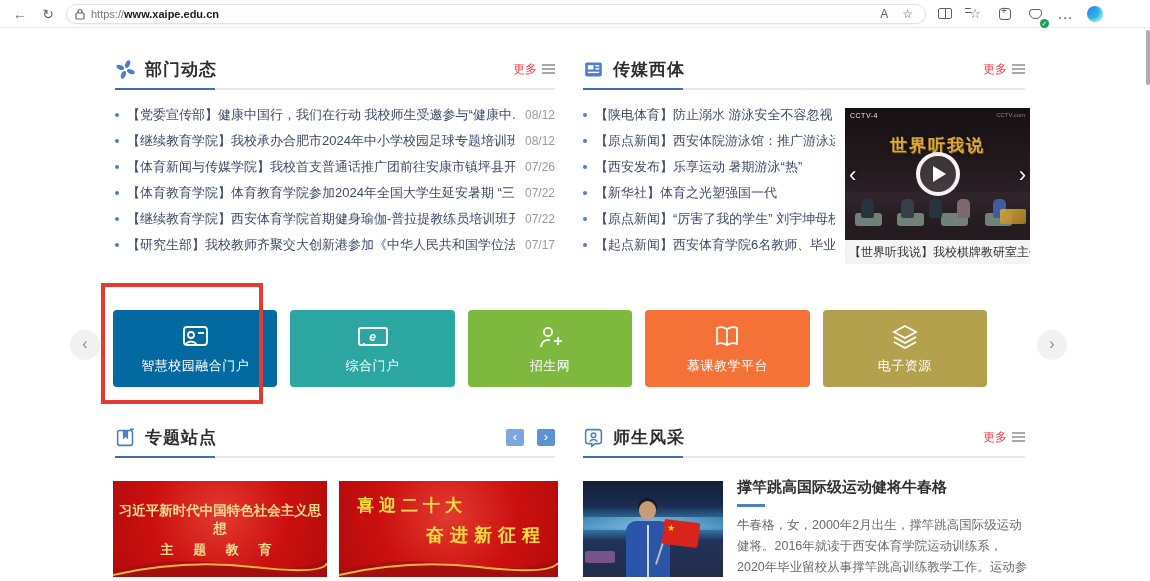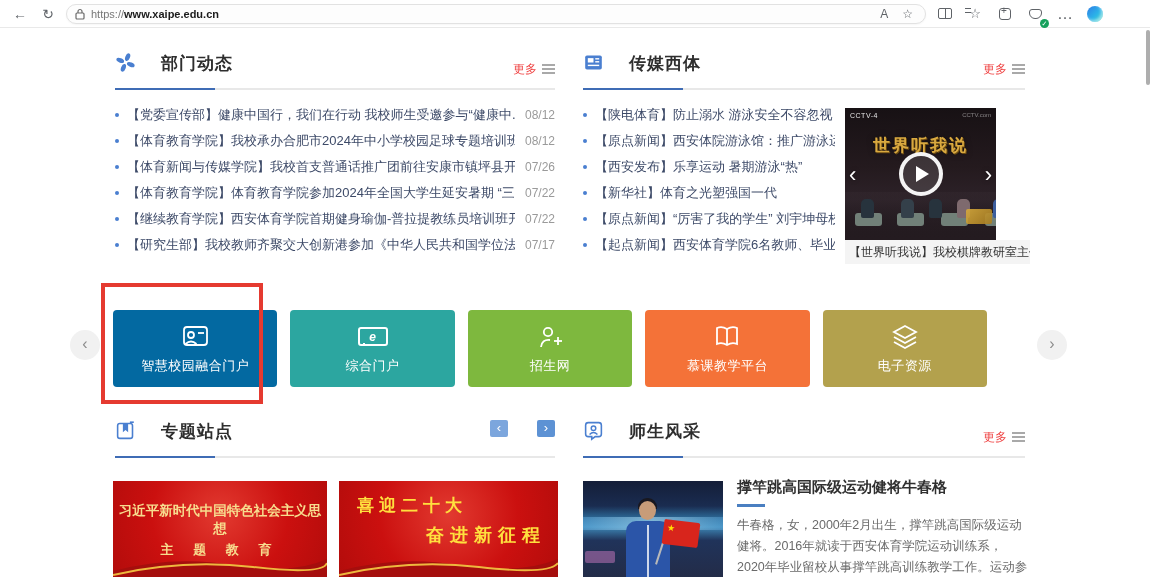--- a/index.html
+++ b/index.html
@@ -31,39 +31,39 @@
   .fav-star { font-size:13px; color:#5f6368; }
   .fav-lines { position:absolute; left:1px; top:5px; width:6px; height:1.4px; background:#5f6368; box-shadow:0 4px 0 #5f6368; }
   .collections { width:12px; height:12px; border:1.4px solid #5f6368; border-radius:3px; position:relative; }
   .collections::before { content:"+"; position:absolute; left:1px; top:-4px; font-size:10px; color:#5f6368; }
   .essentials { width:13px; height:10px; border:1.4px solid #5f6368; border-radius:3px 3px 6px 6px; position:relative; }
   .ess-badge { position:absolute; right:-3px; bottom:-3px; width:9px; height:9px; border-radius:50%; background:#16a05c; color:#fff; font-size:7px; line-height:9px; text-align:center; }
   .copilot-ball { width:16px; height:16px; border-radius:50%; background:linear-gradient(135deg,#2f7ce6 0%,#2bb3e8 55%,#35d3c0 100%); box-shadow:inset -2px -2px 3px rgba(255,255,255,.5); }
   .scroll-thumb { position:absolute; right:0; top:30px; width:4px; height:55px; background:#aeaeae; border-radius:2px; }
 
   
-  .sec-head { position:absolute; height:34px; display:flex; gap:25px; }
+  .sec-head { position:absolute; height:34px; display:flex; align-items:center; gap:9px; }
   .sec-title { font-size:17px; font-weight:bold; color:#2e2e2e; letter-spacing:1px; }
   .sec-spacer { flex:1; }
   .more-wrap { display:flex; align-items:center; gap:5px; cursor:pointer; }
   .more-label { font-size:12px; color:#ef4444; }
   .ham { width:13px; height:2px; background:#a9a9a9; box-shadow:0 4px 0 #a9a9a9, 0 -4px 0 #a9a9a9; }
   .sec-line { position:absolute; height:2px; background:#e8e8e8; }
   .sec-line::before { content:""; position:absolute; left:0; top:0; width:100px; height:2px; background:#3f6cb5; }
   .head-ico { width:21px; height:21px; flex:0 0 auto; }
 
   
   .news-row { position:absolute; width:440px; height:26px; display:flex; align-items:center; cursor:pointer; }
   .bullet { width:4px; height:4px; border-radius:50%; background:#4a7fd0; margin-right:8px; flex:0 0 auto; }
   .news-text { font-size:13px; color:#3d4a68; white-space:nowrap; overflow:hidden; flex:1; }
   .news-date { font-size:12px; color:#9a9a9a; margin-left:10px; flex:0 0 auto; }
   .news-row.short { width:252px; }
 
   
-  .video { position:absolute; left:845px; top:108px; width:151px; height:132px; overflow:hidden; cursor:pointer;
+  .video { position:absolute; left:845px; top:108px; width:185px; height:132px; overflow:hidden; cursor:pointer;
     background:linear-gradient(180deg,#171114 0%,#241a1e 45%,#2d2229 70%,#191316 100%); }
   .vid-channel { position:absolute; left:5px; top:4px; font-size:7px; color:#e5e5e5; letter-spacing:.5px; }
   .vid-site { position:absolute; right:5px; top:4px; font-size:6px; color:rgba(255,255,255,.45); }
   .vid-logo { position:absolute; left:0; right:0; top:26px; text-align:center; font-size:17px; font-weight:bold; color:#d9a940;
     text-shadow:1px 1px 0 #6b4a10, 0 0 6px rgba(0,0,0,.6); letter-spacing:2px; }
   .stage { position:absolute; left:0; right:0; bottom:0; height:48px; background:linear-gradient(180deg,rgba(64,52,58,.2),#241b20); }
   .couch { position:absolute; bottom:14px; width:27px; height:13px; border-radius:3px; background:#7f9287; opacity:.85; }
   .figure { position:absolute; bottom:22px; width:13px; height:19px; border-radius:5px 5px 2px 2px; background:#27333d; }
   .figure.f2 { background:#34404a; } .figure.f4 { background:#7e6a6e; } .figure.f5 { background:#3c5e9e; }
   .vid-chev { position:absolute; top:54px; font-size:22px; color:#fff; text-shadow:0 0 4px rgba(0,0,0,.5); cursor:pointer; }
@@ -177,21 +177,21 @@
   </div>
   <div class="sec-line" style="left:115px; top:88px; width:440px;"></div>
 
   <div class="news-row" style="left:115px; top:102px;">
       <span class="bullet"></span>
       <span class="news-text">【党委宣传部】健康中国行，我们在行动 我校师生受邀参与“健康中...</span>
       <span class="news-date">08/12</span>
     </div>
   <div class="news-row" style="left:115px; top:128px;">
       <span class="bullet"></span>
-      <span class="news-text">【体育教育学院】我校承办合肥市2024年中小学校园足球专题培训班</span>
+      <span class="news-text">【继续教育学院】我校承办合肥市2024年中小学校园足球专题培训班</span>
       <span class="news-date">08/12</span>
     </div>
   <div class="news-row" style="left:115px; top:154px;">
       <span class="bullet"></span>
       <span class="news-text">【体育新闻与传媒学院】我校首支普通话推广团前往安康市镇坪县开展“推普助...</span>
       <span class="news-date">07/26</span>
     </div>
   <div class="news-row" style="left:115px; top:180px;">
       <span class="bullet"></span>
       <span class="news-text">【体育教育学院】体育教育学院参加2024年全国大学生延安暑期 “三下...</span>

